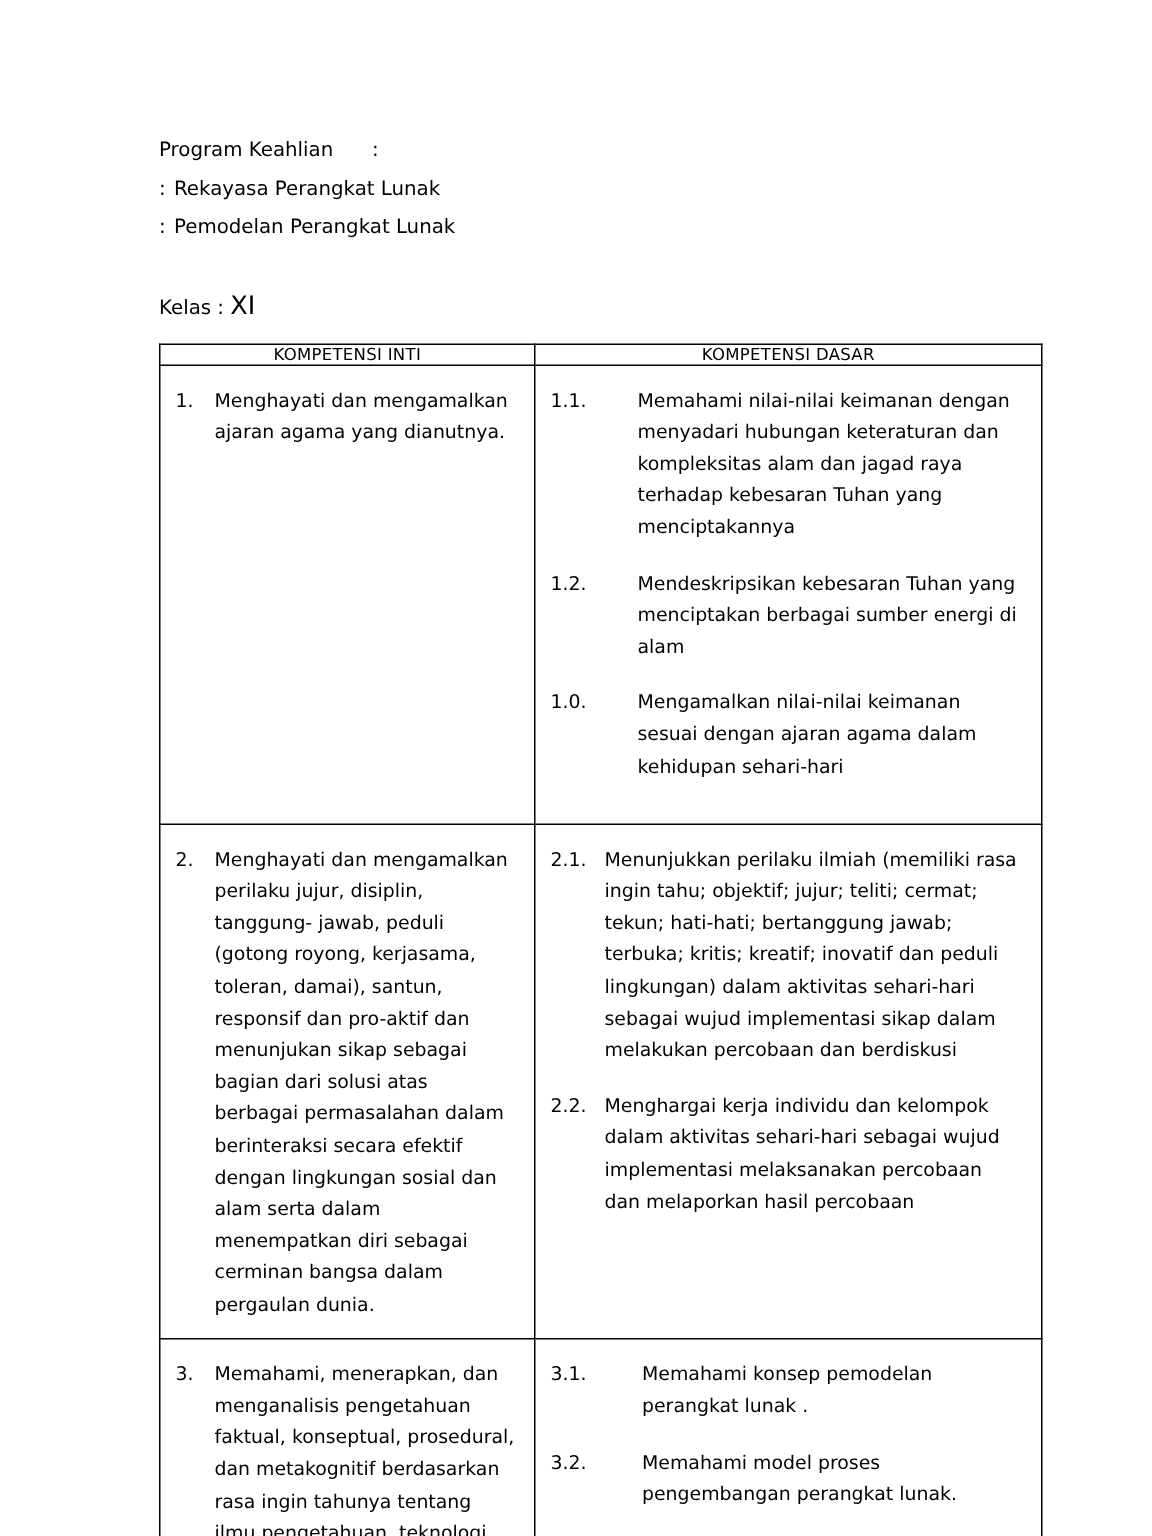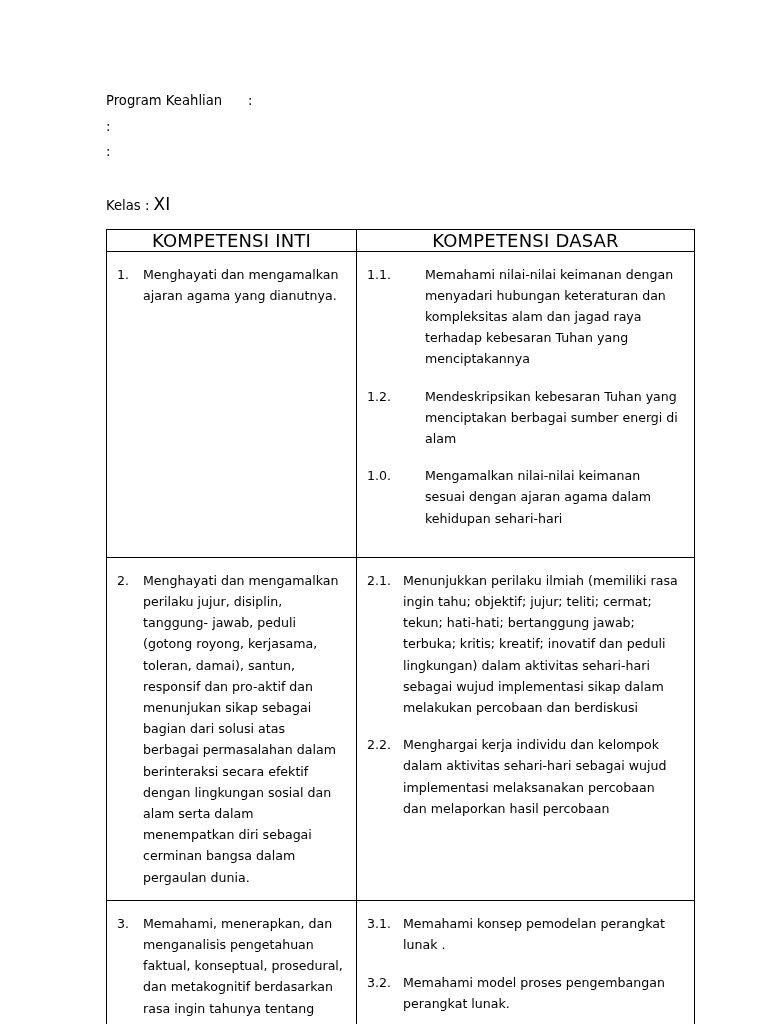--- a/index.html
+++ b/index.html
@@ -64,21 +64,21 @@
     border: 1px solid #000000;
     vertical-align: top;
     padding: 0;
   }
   .col-a { width: 249px; }
   .col-b { width: 337px; }
 
   thead th {
     text-align: center;
     font-weight: normal;
-    font-size: 18px;
+    font-size: 11px;
     padding: 12px 6px 13px 6px;
     letter-spacing: 0.2px;
   }
 
   .cell {
     padding: 12px 12px 12px 10px;
   }
 
   .item {
     display: flex;
@@ -96,40 +96,42 @@
   }
   .col-a .item .num { width: 26px; }
   .col-b .item .num { width: 36px; }
   .item .txt {
     flex: 1 1 auto;
   }
 
   
   tr.row-1 .col-b .item { margin-bottom: 16px; gap: 22px; }
   tr.row-2 .col-b .item { margin-bottom: 16px; }
-  tr.row-3 .col-b .item { margin-bottom: 17px; }
+  tr.row-3 .col-b .item { margin-bottom: 17px; gap: 25px; }
   tr.row-3 .col-a .item { margin-bottom: 0; }
   tr.row-1 .col-a .item { margin-bottom: 0; }
   tr.row-2 .col-a .item { margin-bottom: 0; }
 </style>
 </head>
 <body>
 
 <div class="page">
 
   <div class="meta">
     <div class="meta-row">
       <span class="meta-label">Program Keahlian</span>
       <span class="meta-sep">:</span>
     </div>
     <div class="meta-row">
       <span class="meta-sep">:</span>
+      <span class="meta-value">Rekayasa Perangkat Lunak</span>
     </div>
     <div class="meta-row">
       <span class="meta-sep">:</span>
+      <span class="meta-value">Pemodelan Perangkat Lunak</span>
     </div>
   </div>
 
   <div class="kelas">
     <span>Kelas :</span>
     <span class="kelas-val">XI</span>
   </div>
 
   <table class="kd-table">
     <thead>

